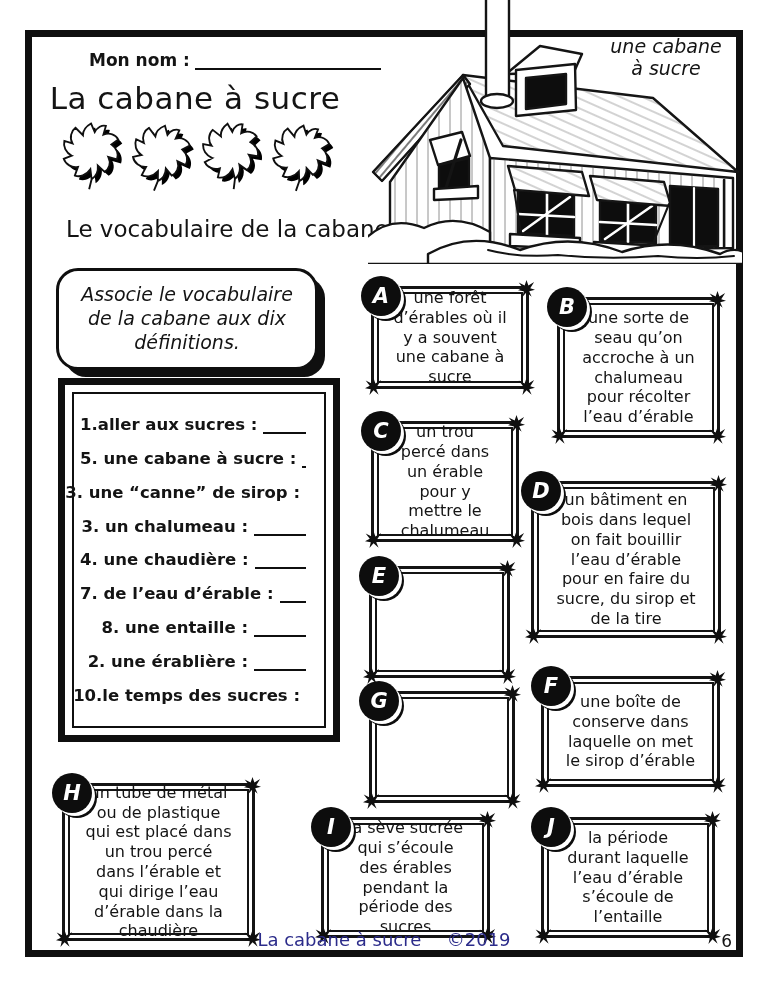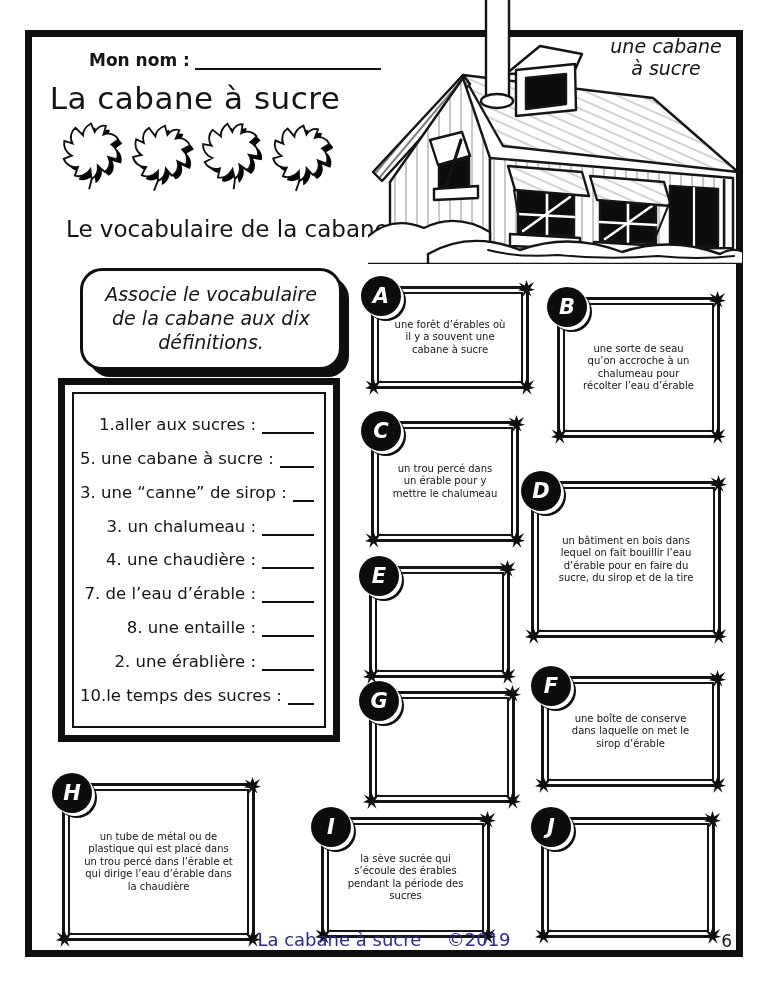--- a/index.html
+++ b/index.html
@@ -20,43 +20,43 @@
   .subtitle{position:absolute;left:66px;top:216px;width:350px;font-size:23px;
             white-space:nowrap;}
 
   .leaves{position:absolute;left:58px;top:118px;}
 
   .house{position:absolute;left:368px;top:0;z-index:3;}
   .house-label{position:absolute;left:598px;top:36px;width:136px;text-align:center;
                font-size:19px;line-height:1.15;font-style:italic;z-index:4;}
 
   
-  .instr{position:absolute;left:80px;top:268px;width:262px;height:102px;
+  .instr{position:absolute;left:56px;top:268px;width:262px;height:102px;
          border:3px solid #0f0f0f;border-radius:22px;background:#fff;
          box-shadow:8px 8px 0 -1px #0f0f0f;display:flex;align-items:center;
          justify-content:center;text-align:center;font-style:italic;
          font-size:19px;line-height:1.25;padding:6px 12px;z-index:2;}
 
   
   .vocab-outer{position:absolute;left:58px;top:378px;width:282px;height:364px;
                border:7px solid #0f0f0f;background:#fff;padding:7px;z-index:2;}
   .vocab-inner{width:100%;height:100%;border:2px solid #0f0f0f;display:flex;
                flex-direction:column;justify-content:space-evenly;
-               padding:6px 10px 6px 6px;}
+               padding:6px 18px 6px 6px;font-weight:bold;}
   .vrow{display:flex;justify-content:flex-end;align-items:flex-end;
         font-size:16.5px;white-space:nowrap;}
   .blank{display:inline-block;width:52px;height:16px;margin-left:6px;
          border-bottom:2px solid #0f0f0f;}
 
   
   .def{position:absolute;background:#fff;border:3px solid #141414;
        outline:2px solid #141414;outline-offset:-8px;display:flex;
        align-items:center;justify-content:center;text-align:center;
        padding:12px 10px;z-index:2;}
-  .def p{margin:8px;font-size:10px;line-height:1.24;}
+  .def p{margin:8px;font-size:16px;line-height:1.24;}
   .badge{position:absolute;left:-13px;top:-13px;width:40px;height:40px;
          background:#0d0d0d;color:#fff;border-radius:50%;display:flex;
          align-items:center;justify-content:center;font-size:21px;
          font-weight:bold;font-style:italic;
          box-shadow:3px 3px 0 0 #ffffff,5px 5px 0 0 #0d0d0d;z-index:3;}
   .splat{position:absolute;width:17px;height:17px;background:#0f0f0f;
          clip-path:polygon(50% 0%,61% 33%,95% 12%,72% 48%,100% 58%,66% 66%,
                    80% 98%,50% 72%,26% 100%,34% 66%,0% 60%,28% 46%,4% 14%,39% 32%);}
   .splat.tl{left:-9px;top:-9px}.splat.tr{right:-9px;top:-9px}
   .splat.bl{left:-9px;bottom:-9px}.splat.br{right:-9px;bottom:-9px}
@@ -280,20 +280,21 @@
   <div class="def" style="left:321px;top:817px;width:169px;height:121px;">
     <span class="badge">I</span>
     <p>la sève sucrée qui s’écoule des érables pendant la période des sucres</p>
   <span class="splat tl"></span>
       <span class="splat tr"></span>
       <span class="splat bl"></span>
       <span class="splat br"></span>
     </div>
   <div class="def" style="left:541px;top:817px;width:174px;height:121px;">
     <span class="badge">J</span>
+    <p>la période durant laquelle l’eau d’érable s’écoule de l’entaille</p>
   <span class="splat tl"></span>
       <span class="splat tr"></span>
       <span class="splat bl"></span>
       <span class="splat br"></span>
     </div>
 
   <div class="footer">
     <span style="color:#2b2b8a;">La cabane à sucre</span>
     <span style="display:inline-block;width:14px;"></span>
     <span style="color:#2b2b8a;">©2019</span>

